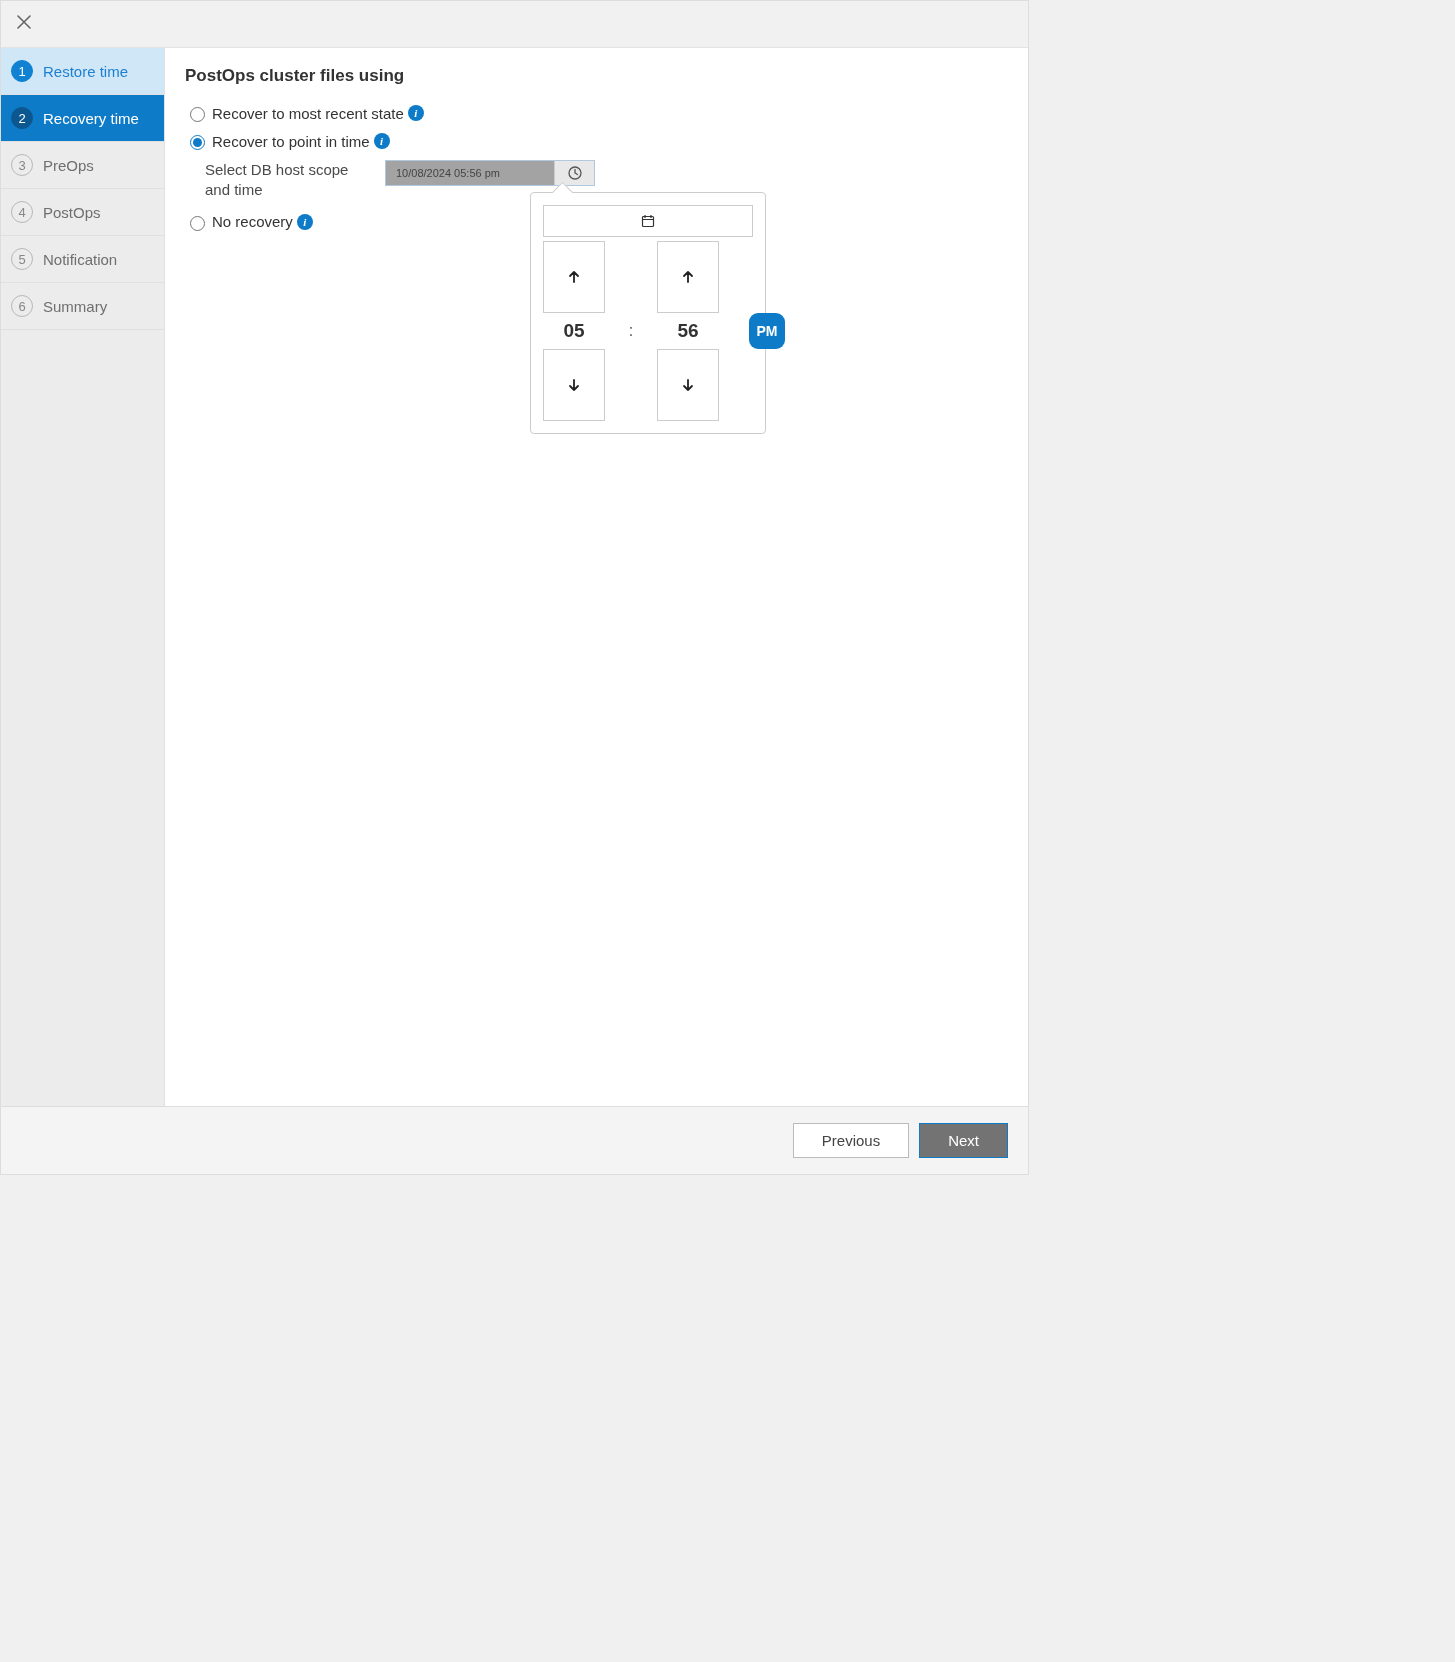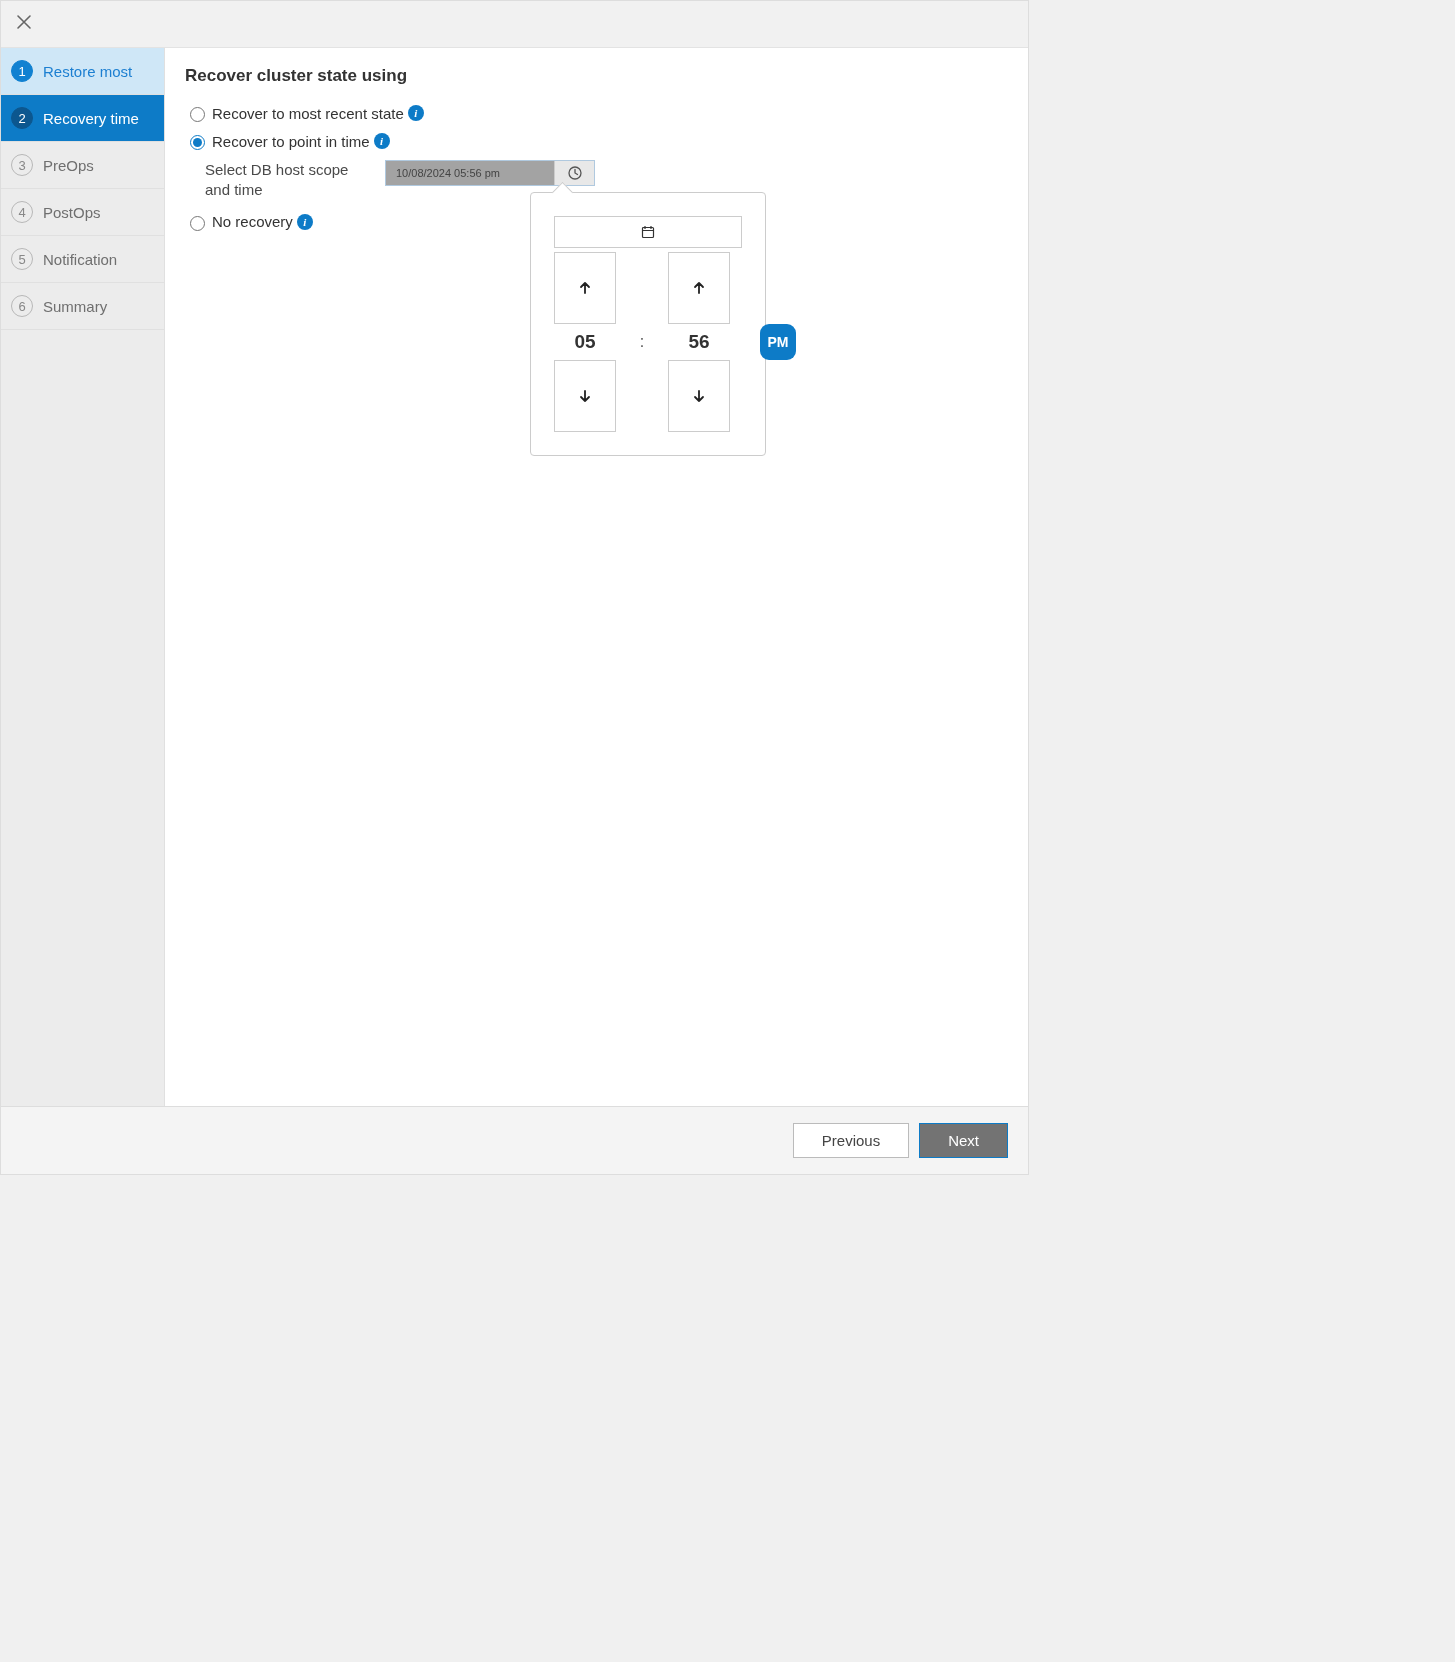--- a/index.html
+++ b/index.html
@@ -19,21 +19,21 @@
   .content { flex: 1; padding: 18px 20px; overflow: auto; background: #fff; position: relative; }
   .content h2 { font-size: 17px; font-weight: 600; margin: 0 0 18px 0; color: #333; }
   .radio-row { display: flex; align-items: center; gap: 4px; margin-bottom: 10px; font-size: 15px; color: #333; }
   .radio-row input[type=radio] { width: 15px; height: 15px; accent-color: #0d7bc7; }
   .info-icon { width: 16px; height: 16px; border-radius: 50%; background: #0d7bc7; color: #fff; display: inline-flex; align-items: center; justify-content: center; font-size: 11px; font-weight: bold; font-style: italic; font-family: Georgia, serif; }
   .subrow { display: flex; align-items: flex-start; gap: 20px; margin: 6px 0 12px 20px; }
   .sublabel { font-size: 15px; color: #4a4a4a; width: 160px; line-height: 1.35; }
   .dt-input-wrap { display: flex; border: 1px solid #b0c9df; }
   .dt-input { border: none; padding: 6px 10px; font-size: 11px; width: 168px; color: #444; background: #a3a3a3; outline: none; }
   .dt-icon-btn { width: 40px; background: #e8e8e8; border: none; border-left: 1px solid #ccc; display: flex; align-items: center; justify-content: center; color: #555; cursor: pointer; }
-  .popover { position: absolute; left: 365px; top: 144px; width: 236px; background: #fff; border: 1px solid #ccc; border-radius: 4px; padding: 23px; }
+  .popover { position: absolute; left: 365px; top: 144px; width: 236px; background: #fff; border: 1px solid #ccc; border-radius: 4px; padding: 12px; }
   .popover::before { content: ""; position: absolute; top: -8px; left: 24px; width: 14px; height: 14px; background: #fff; border-left: 1px solid #ccc; border-top: 1px solid #ccc; transform: rotate(45deg); }
   .calbar { border: 1px solid #ccc; height: 32px; display: flex; align-items: center; justify-content: center; cursor: pointer; }
   .time-grid { display: grid; grid-template-columns: 62px 40px 62px 62px; grid-template-rows: 72px 36px 72px; align-items: center; justify-items: center; margin-top: 4px; column-gap: 6px; }
   .spin { width: 62px; height: 72px; border: 1px solid #ccc; display: flex; align-items: center; justify-content: center; cursor: pointer; background: #fff; }
   .timeval { font-size: 19px; font-weight: 600; color: #333; }
   .colon { font-size: 16px; color: #555; }
   .ampm { width: 36px; height: 36px; background: #0d7bc7; color: #fff; font-size: 14px; font-weight: 600; display: flex; align-items: center; justify-content: center; cursor: pointer; justify-self: end; margin-right: 2px;}
   .footer { border-top: 1px solid #ddd; background: #f4f4f4; padding: 16px 20px; display: flex; justify-content: flex-end; gap: 10px; }
   .btn { padding: 8px 28px; font-size: 15px; border: 1px solid #bbb; background: #fff; color: #444; cursor: pointer; }
   .btn.primary { background: #737373; border-color: #0d7bc7; color: #fff; }
@@ -49,21 +49,21 @@
           <path d="M3 3 L15 15 M15 3 L3 15" stroke="#666" stroke-width="1.6" fill="none" stroke-linecap="round"></path>
         </svg>
     </span>
   </div>
 
   <div class="body">
 
     <div class="sidebar">
       <div class="step completed">
         <span class="num">1</span>
-        <span>Restore most</span>
+        <span>Restore time</span>
       </div>
       <div class="step active">
         <span class="num">2</span>
         <span>Recovery time</span>
       </div>
       <div class="step">
         <span class="num">3</span>
         <span>PreOps</span>
       </div>
       <div class="step">
@@ -74,21 +74,21 @@
         <span class="num">5</span>
         <span>Notification</span>
       </div>
       <div class="step">
         <span class="num">6</span>
         <span>Summary</span>
       </div>
     </div>
 
     <div class="content">
-      <h2>Recover cluster state using</h2>
+      <h2>PostOps cluster files using</h2>
 
       <label class="radio-row">
         <input type="radio" name="rec" style="">
         <span>Recover to most recent state</span>
         <span class="info-icon">i</span>
       </label>
 
       <label class="radio-row">
         <input type="radio" name="rec" checked="" style="">
         <span>Recover to point in time</span>

